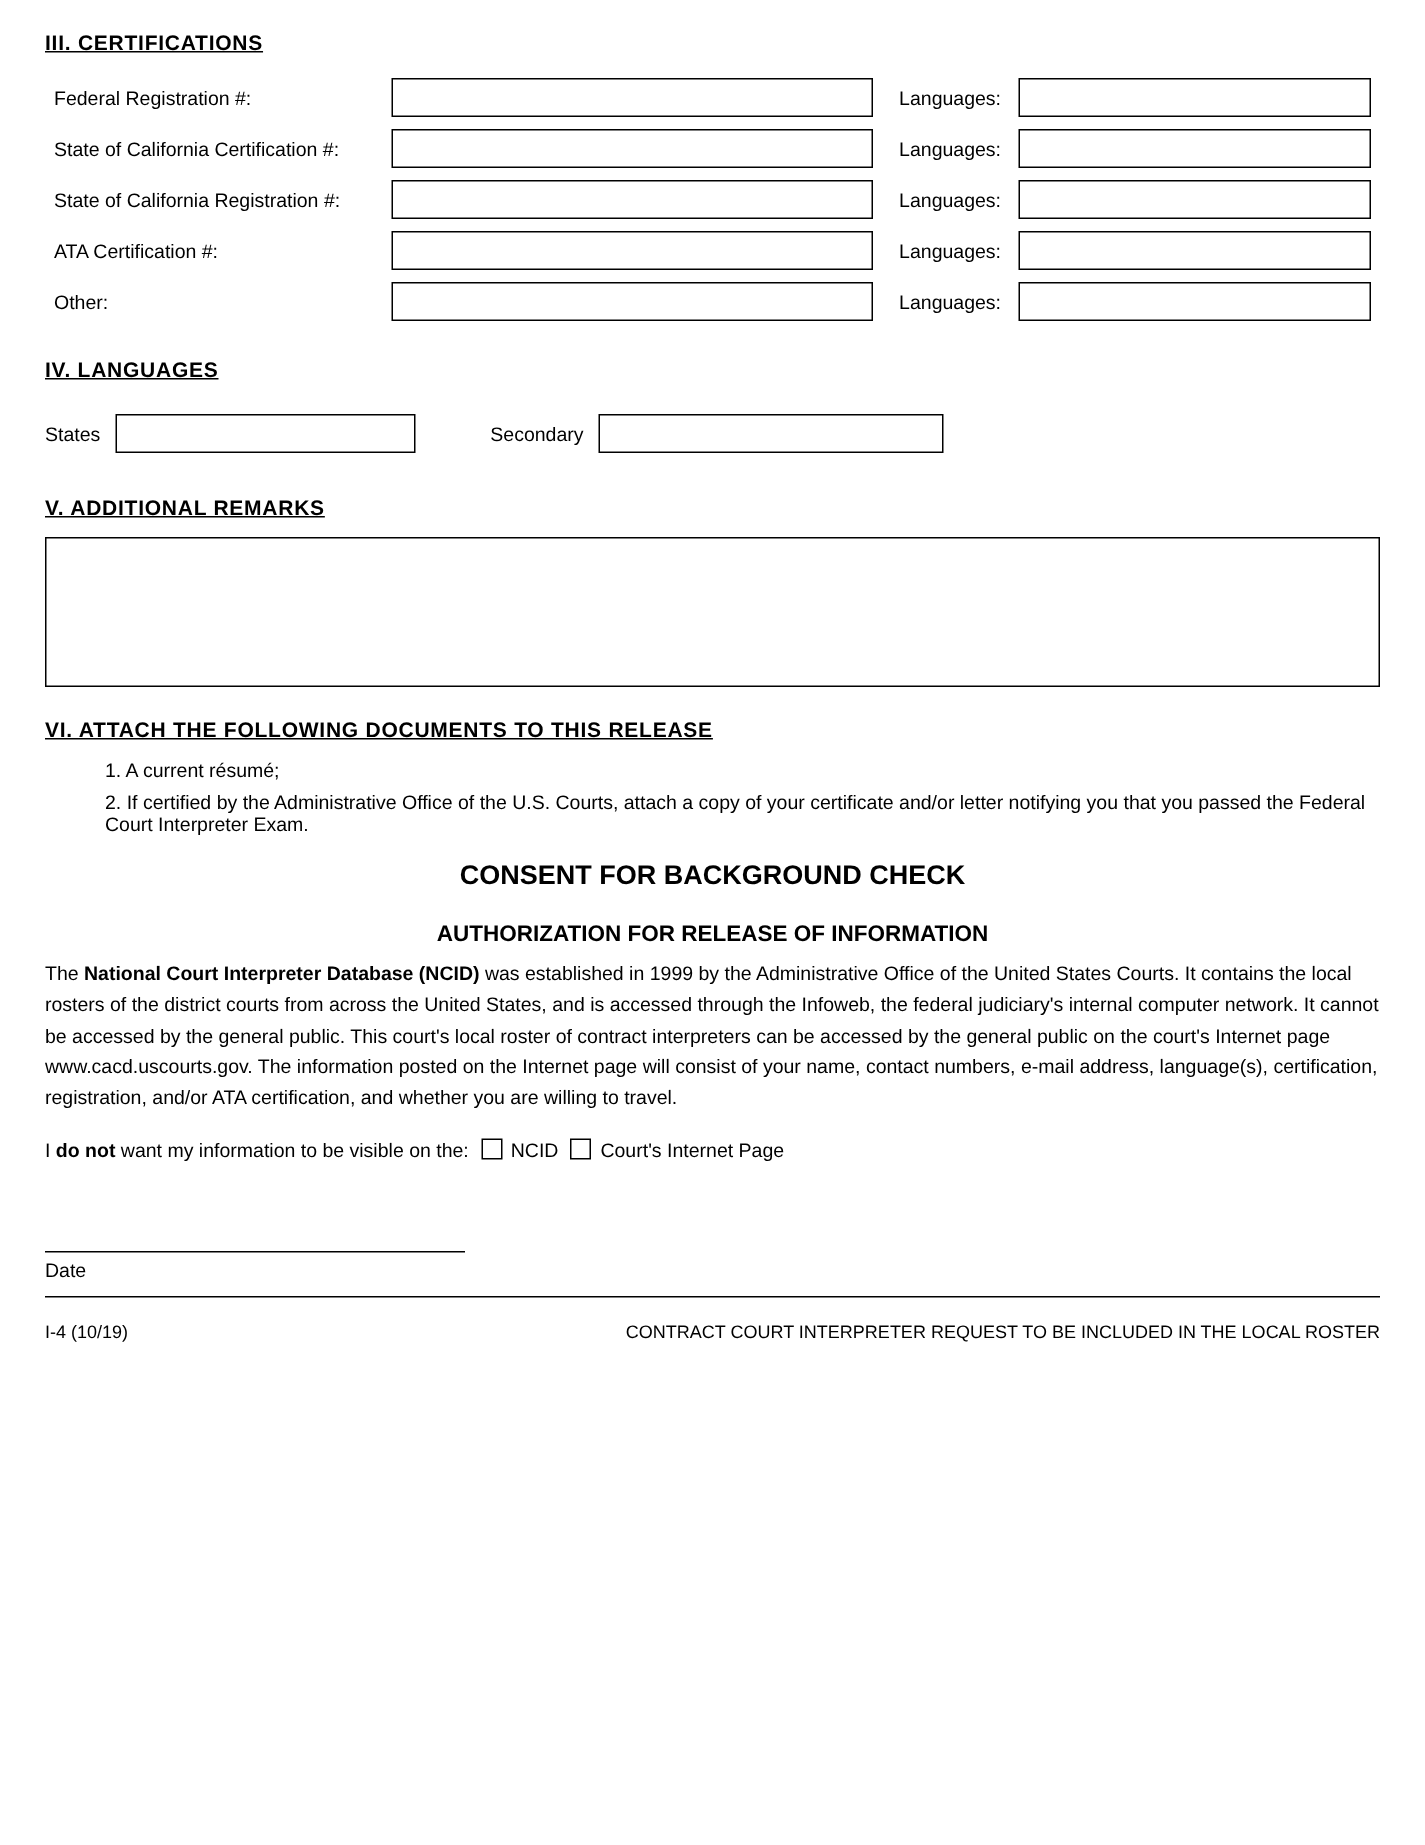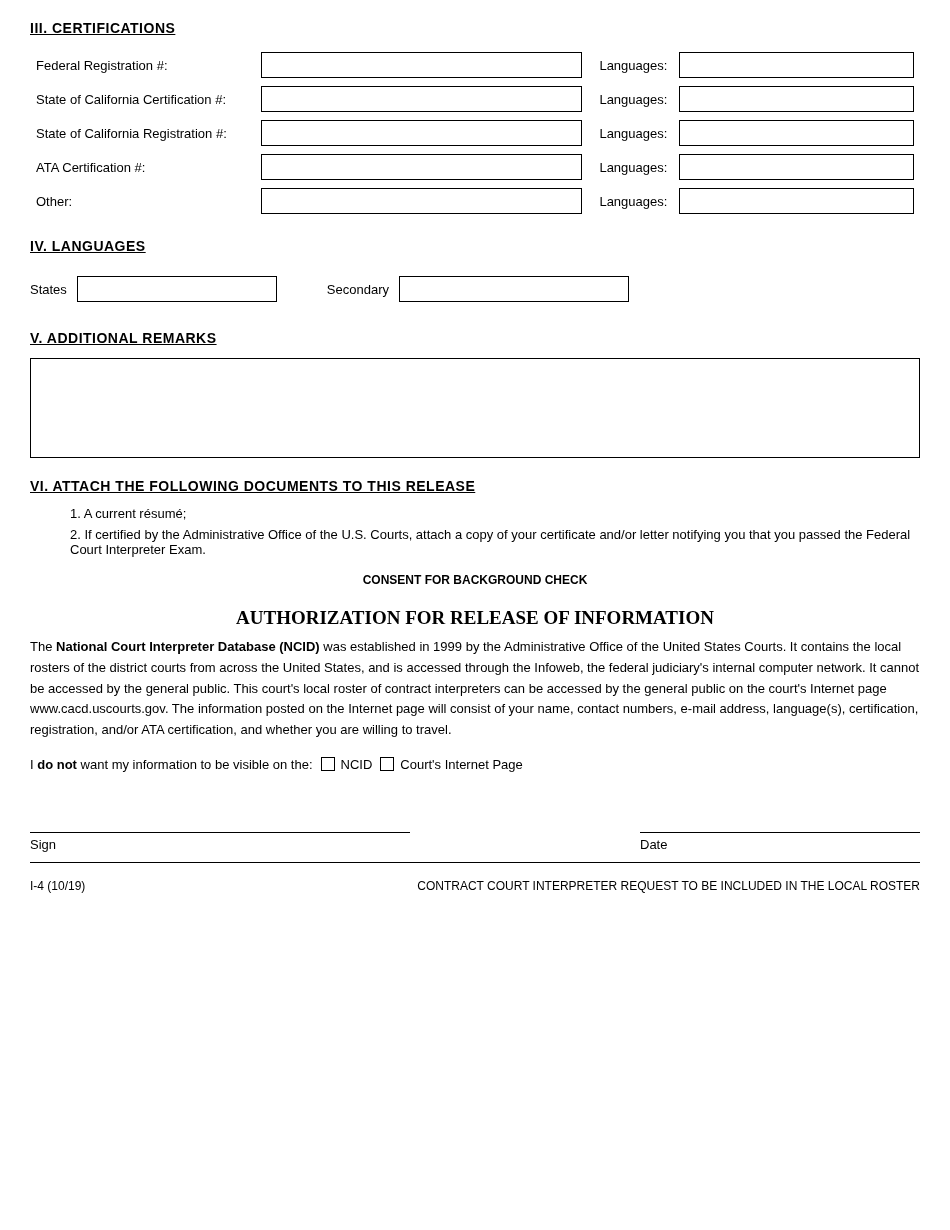--- a/index.html
+++ b/index.html
@@ -86,35 +86,34 @@
     
     .attach-section { margin-bottom: 16px; }
     .attach-list { margin-left: 40px; margin-top: 6px; }
     .attach-list li { margin-bottom: 6px; list-style: none; }
 
     
     .consent-section { margin-bottom: 20px; }
     .consent-title {
       text-align: center;
       font-weight: bold;
-      font-size: 12px;
+      font-size: 18px;
       margin-bottom: 8px;
       text-transform: uppercase;
     }
     .consent-body { line-height: 1.6; }
 
     
     .auth-section { margin-bottom: 20px; }
     .auth-title {
       text-align: center;
       font-weight: bold;
-      font-size: 19px;
+      font-size: 15px;
       margin-bottom: 8px;
       text-transform: uppercase;
-      font-family: Liberation Serif, serif;
     }
     .auth-body { line-height: 1.6; }
     .auth-link { }
 
     
     .checkbox-row {
       display: flex;
       align-items: center;
       gap: 8px;
       margin-top: 16px;
@@ -285,24 +284,20 @@
     <div class="checkbox-item">
       <div class="checkbox-box"></div>
       <span>Court's Internet Page</span>
     </div>
   </div>
 </div>
 
 <div class="signature-area">
   <div class="sig-row">
     <div class="sig-line-group">
-      <div class="sig-line"></div>
-      <span class="sig-label">Sign</span>
-    </div>
-    <div class="sig-line-group">
       <div class="date-line"></div>
       <span class="sig-label">Date</span>
     </div>
   </div>
 </div>
 
 <div class="footer">
   <span>I-4 (10/19)</span>
   <span>CONTRACT COURT INTERPRETER REQUEST TO BE INCLUDED IN THE LOCAL ROSTER</span>
 </div>

